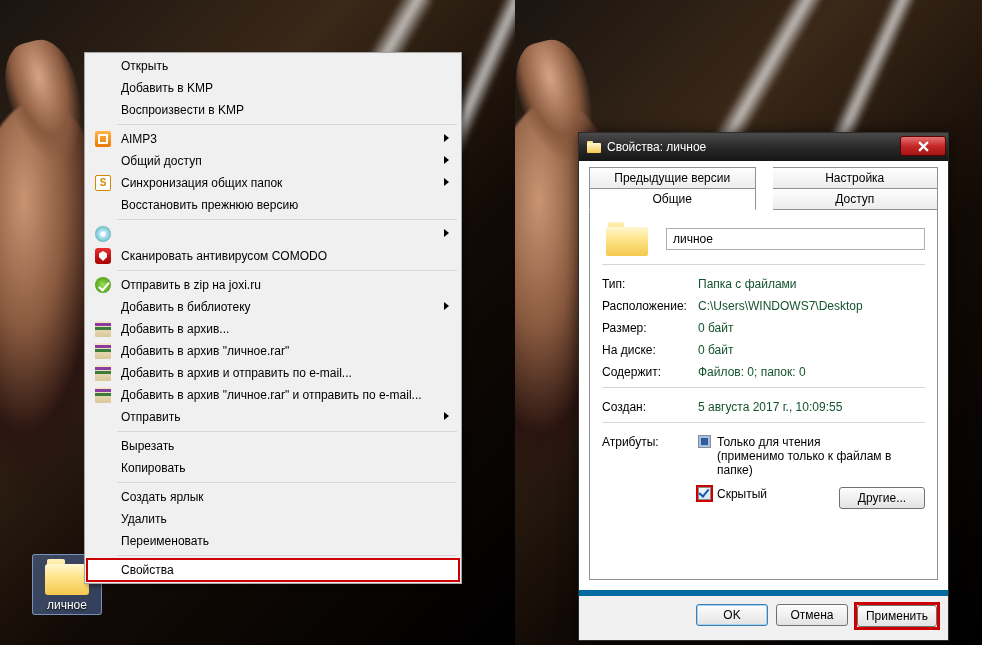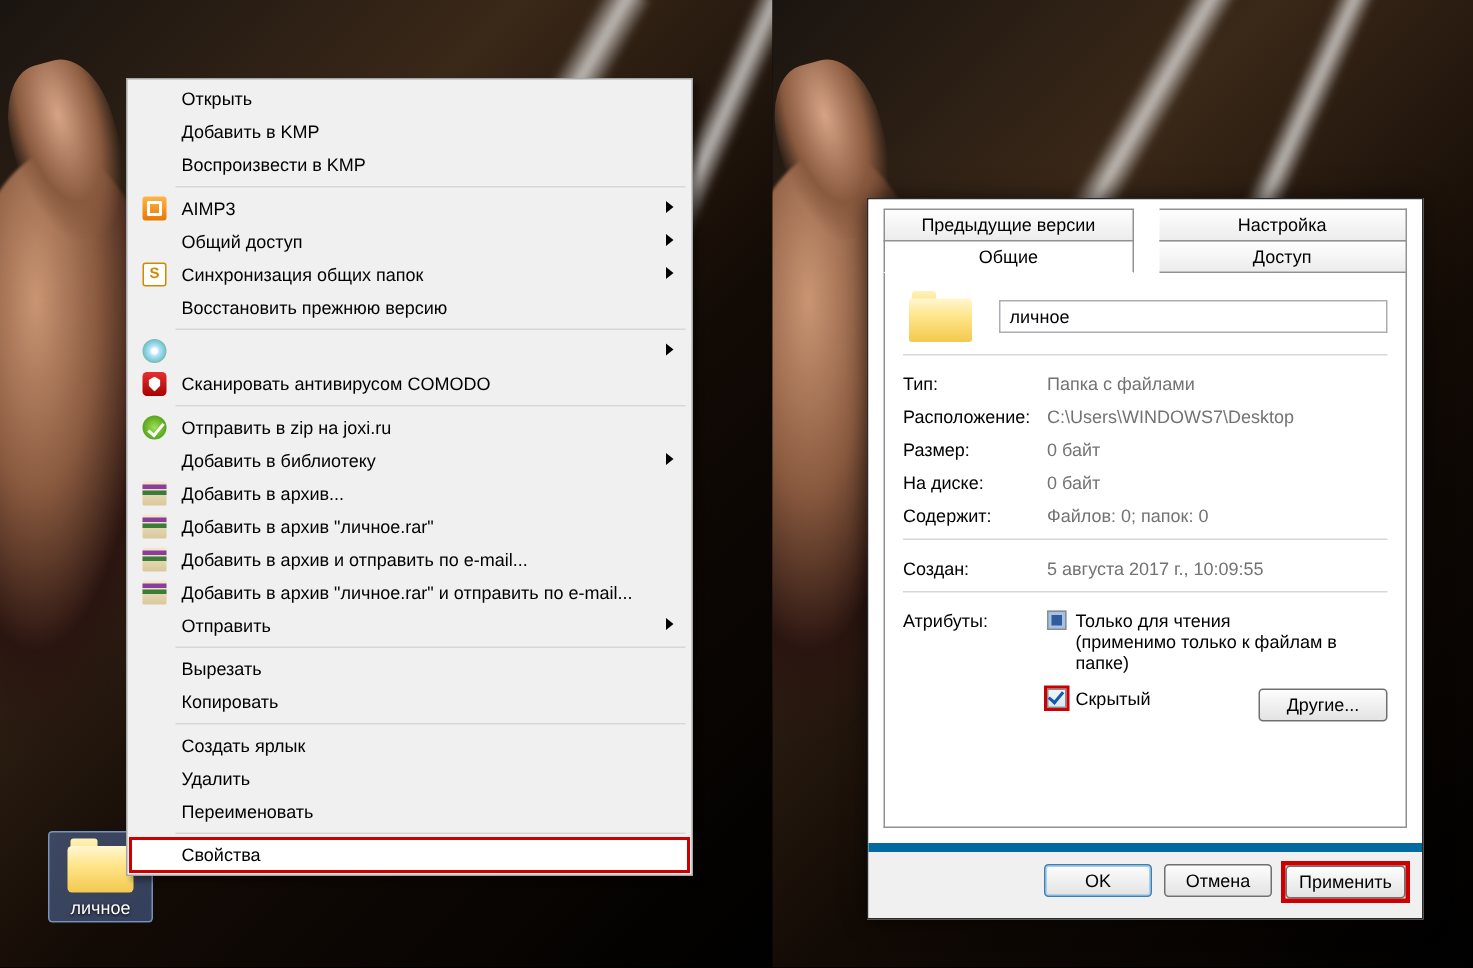--- a/index.html
+++ b/index.html
@@ -48,21 +48,21 @@
   .closebtn svg{width:11px;height:11px}
   .dlg-body{padding:6px 10px 10px;background:#fff}
   .tabsrow{display:flex;gap:17px;height:22px}
   .tabsrow.row2{margin-top:-1px}
   .tab-btn{flex:1;border:1px solid #919191;background:linear-gradient(#fefefe,#ececec);display:flex;align-items:center;justify-content:center;font-size:11px;position:relative}
   .tab-btn.active{background:#fff;border-bottom-color:#fff;z-index:2}
   .tab-btn+.tab-btn{border-left:none}
   .tabpanel{border:1px solid #919191;border-top:none;padding:12px 12px 14px;min-height:370px;position:relative}
   .row{display:flex;align-items:center;margin-bottom:8px}
   .row .lab{width:96px;color:#000}
-  .row .val{color:#737373}
+  .row .val{color:#14532d}
   .big-folder{width:42px;height:34px;position:relative;margin-right:18px;margin-left:4px}
   .big-folder .tab{position:absolute;top:0;left:2px;width:16px;height:7px;background:linear-gradient(#fff2bd,#ffe58c);border-radius:2px 2px 0 0}
   .big-folder .body{position:absolute;top:5px;left:0;right:0;bottom:0;background:linear-gradient(#fff7d2,#ffe58c 40%,#f3c94e);border-radius:2px}
   .name-input{flex:1;height:22px;border:1px solid #abadb3;padding:0 6px}
   .hr{height:1px;background:#d7d7d7;margin:8px 0 12px}
   .chk{width:13px;height:13px;border:1px solid #8c8c8c;background:linear-gradient(#eef6fb,#d7e8f4);margin-right:6px;position:relative;flex-shrink:0}
   .chk.filled{background:#a3c2e8}
   .chk.filled::after{content:"";position:absolute;inset:2px;background:#335b9a}
   .chk.checked{outline:2px solid #cc0000;outline-offset:0}
   .chk.checked::after{content:"";position:absolute;left:2px;top:-1px;width:4px;height:8px;border:2px solid #1857b0;border-top:none;border-left:none;transform:rotate(40deg)}
@@ -215,20 +215,32 @@
 </div>
 
 <div class="desk right">
   <div class="beam" style="left:180px;top:-40px;width:28px;height:420px;transform:rotate(30deg)"></div>
   <div class="beam" style="left:300px;top:-40px;width:24px;height:420px;transform:rotate(24deg)"></div>
   <div class="figure" style="left:-40px;top:100px"></div>
   <div class="hand" style="left:6px;top:40px"></div>
 </div>
 
 <div class="dlg">
+  <div class="titlebar">
+    <div class="ico-fold">
+        <div class="tab"></div>
+        <div class="body"></div>
+      </div>
+    <div class="ttl">Свойства: личное</div>
+    <div class="closebtn">
+      <svg viewBox="0 0 10 10">
+          <path d="M1 1 L9 9 M9 1 L1 9" stroke="#fff" stroke-width="2"></path>
+        </svg>
+    </div>
+  </div>
   <div class="dlg-body">
     <div class="tabsrow">
       <div class="tab-btn">
           <span>Предыдущие версии</span>
         </div>
       <div class="tab-btn">
           <span>Настройка</span>
         </div>
     </div>
     <div class="tabsrow row2">

